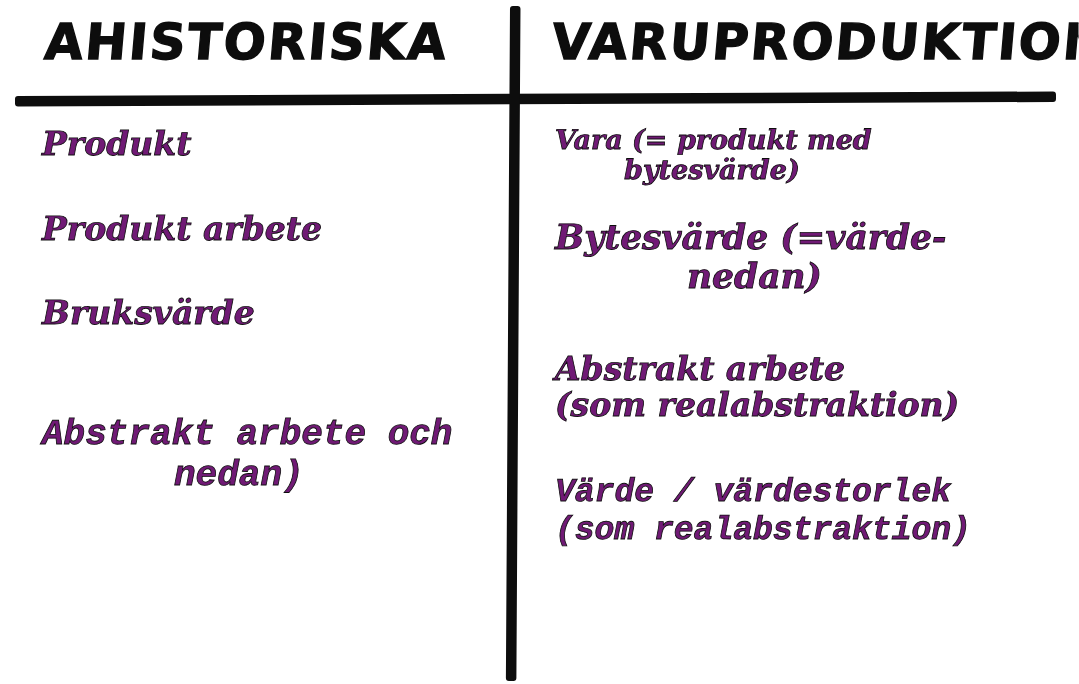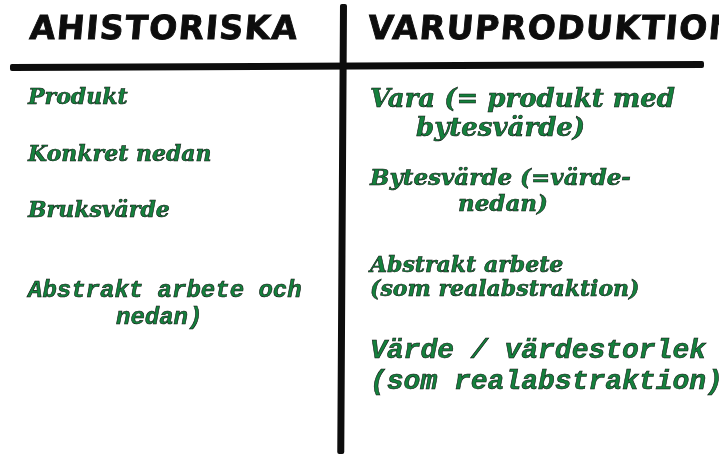--- a/index.html
+++ b/index.html
@@ -61,59 +61,59 @@
 
   
   .col {
     position: absolute;
     top: 78px;
   }
   .col.left  { left: 28px;  width: 300px; }
   .col.right { left: 370px; width: 332px; }
 
   .entry {
-    color: #15803d;
+    color: #701a75;
     font-family: "DejaVu Serif", serif;
     font-weight: bold;
     font-style: italic;
     -webkit-text-stroke: 0.55px #0d0d0d;
     line-height: 1.12;
   }
   .entry .ln { display: block; white-space: nowrap; }
   .indent1 { padding-left: 46px; }
   .indent2 { padding-left: 88px; }
 
   
   .r1 { font-size: 22px; margin-top: 6px; }
   .r2 { font-size: 22px; margin-top: 32px; }
   .r3 { font-size: 22px; margin-top: 32px; }
   .r4 { font-size: 24px; margin-top: 56px; font-family: Liberation Mono, monospace; }
 
-  .col.right .r1 { font-size: 26px; margin-top: 6px; }
+  .col.right .r1 { font-size: 18px; margin-top: 6px; }
   .col.right .r2 { font-size: 23px; margin-top: 22px; }
   .col.right .r3 { font-size: 22px; margin-top: 36px; }
-  .col.right .r4 { font-size: 28px; margin-top: 34px; }
+  .col.right .r4 { font-size: 22px; margin-top: 34px; }
 </style>
 </head>
 <body>
 
 <div id="sheet">
 
   <div class="hrule"></div>
   <div class="vrule"></div>
 
   <div class="head left">AHISTORISKA</div>
   <div class="head right">VARUPRODUKTION</div>
 
   <div class="col left">
     <div class="entry r1">
       <span class="ln">Produkt</span>
     </div>
     <div class="entry r2">
-      <span class="ln">Konkret nedan</span>
+      <span class="ln">Produkt arbete</span>
     </div>
     <div class="entry r3">
       <span class="ln">Bruksvärde</span>
     </div>
     <div class="entry r4">
       <span class="ln">Abstrakt arbete och</span>
       <span class="ln indent2">nedan)</span>
     </div>
   </div>
 

